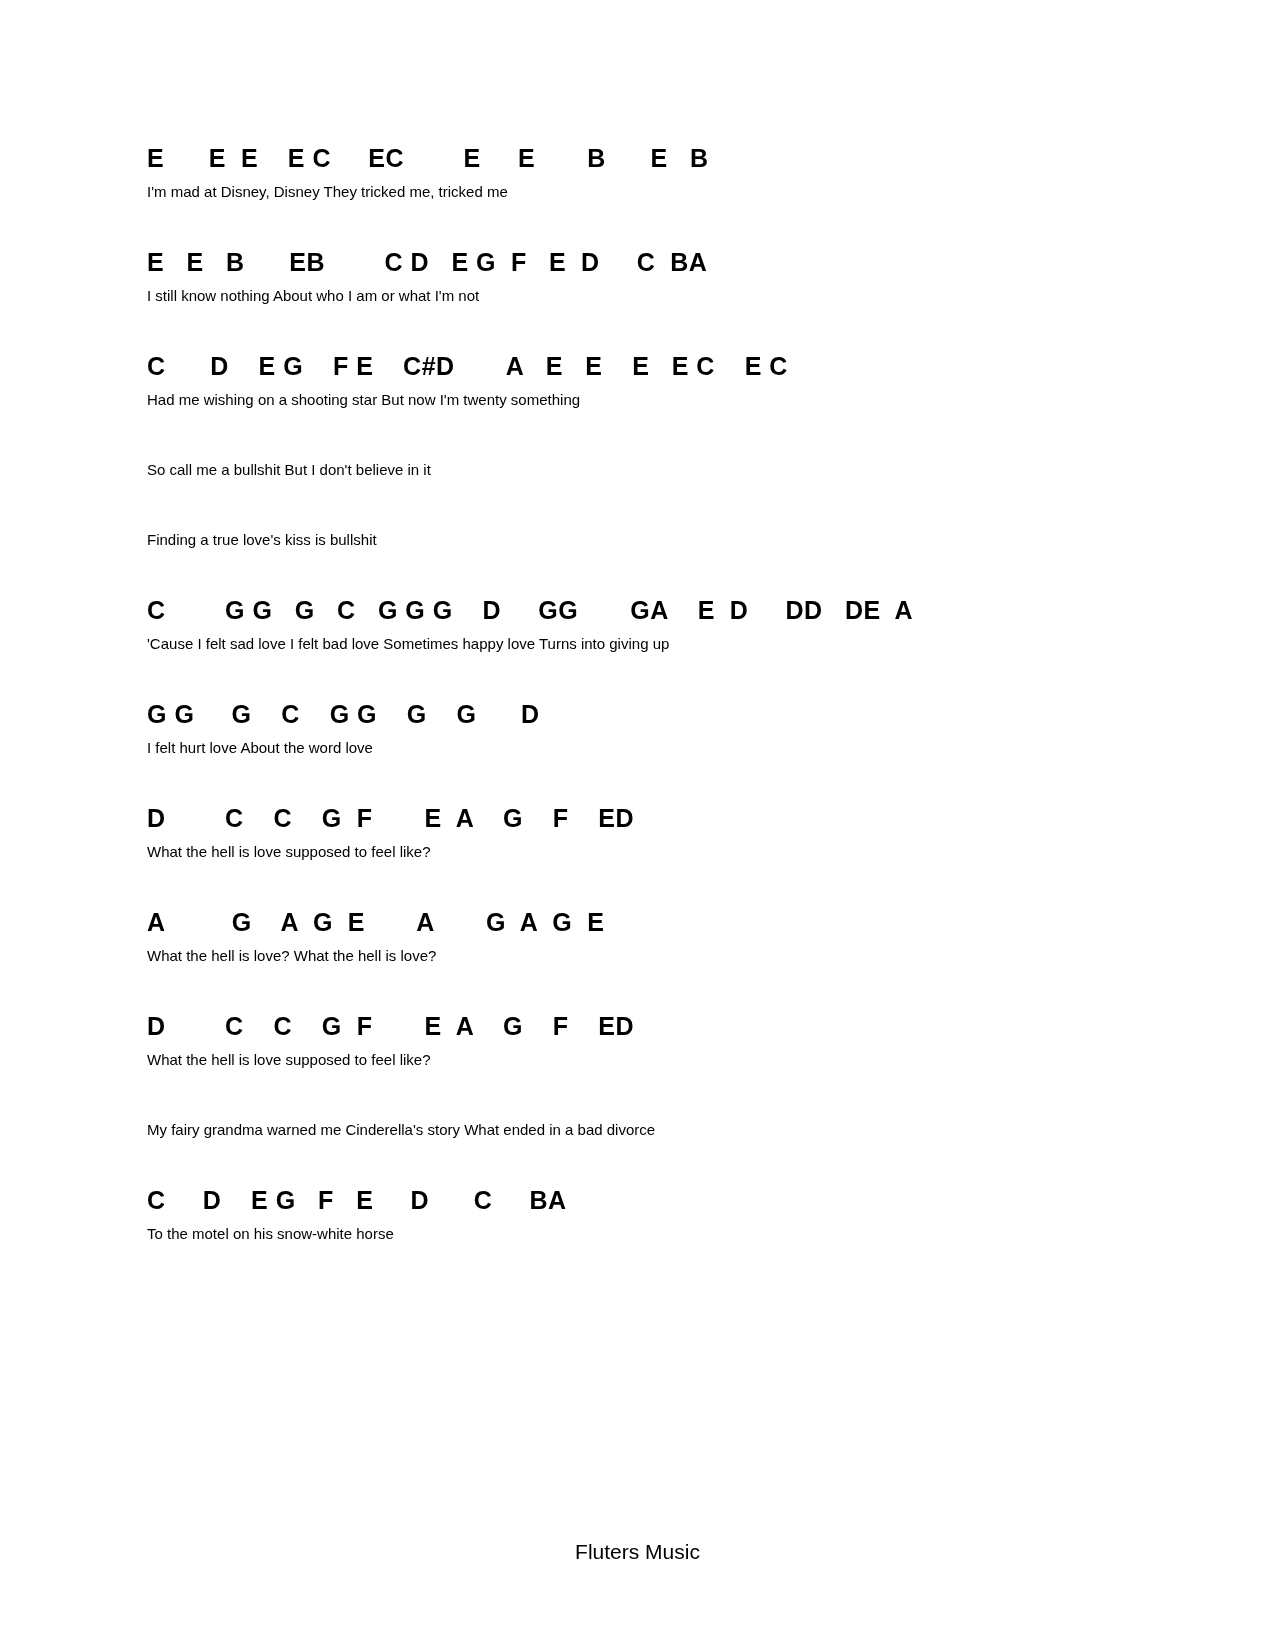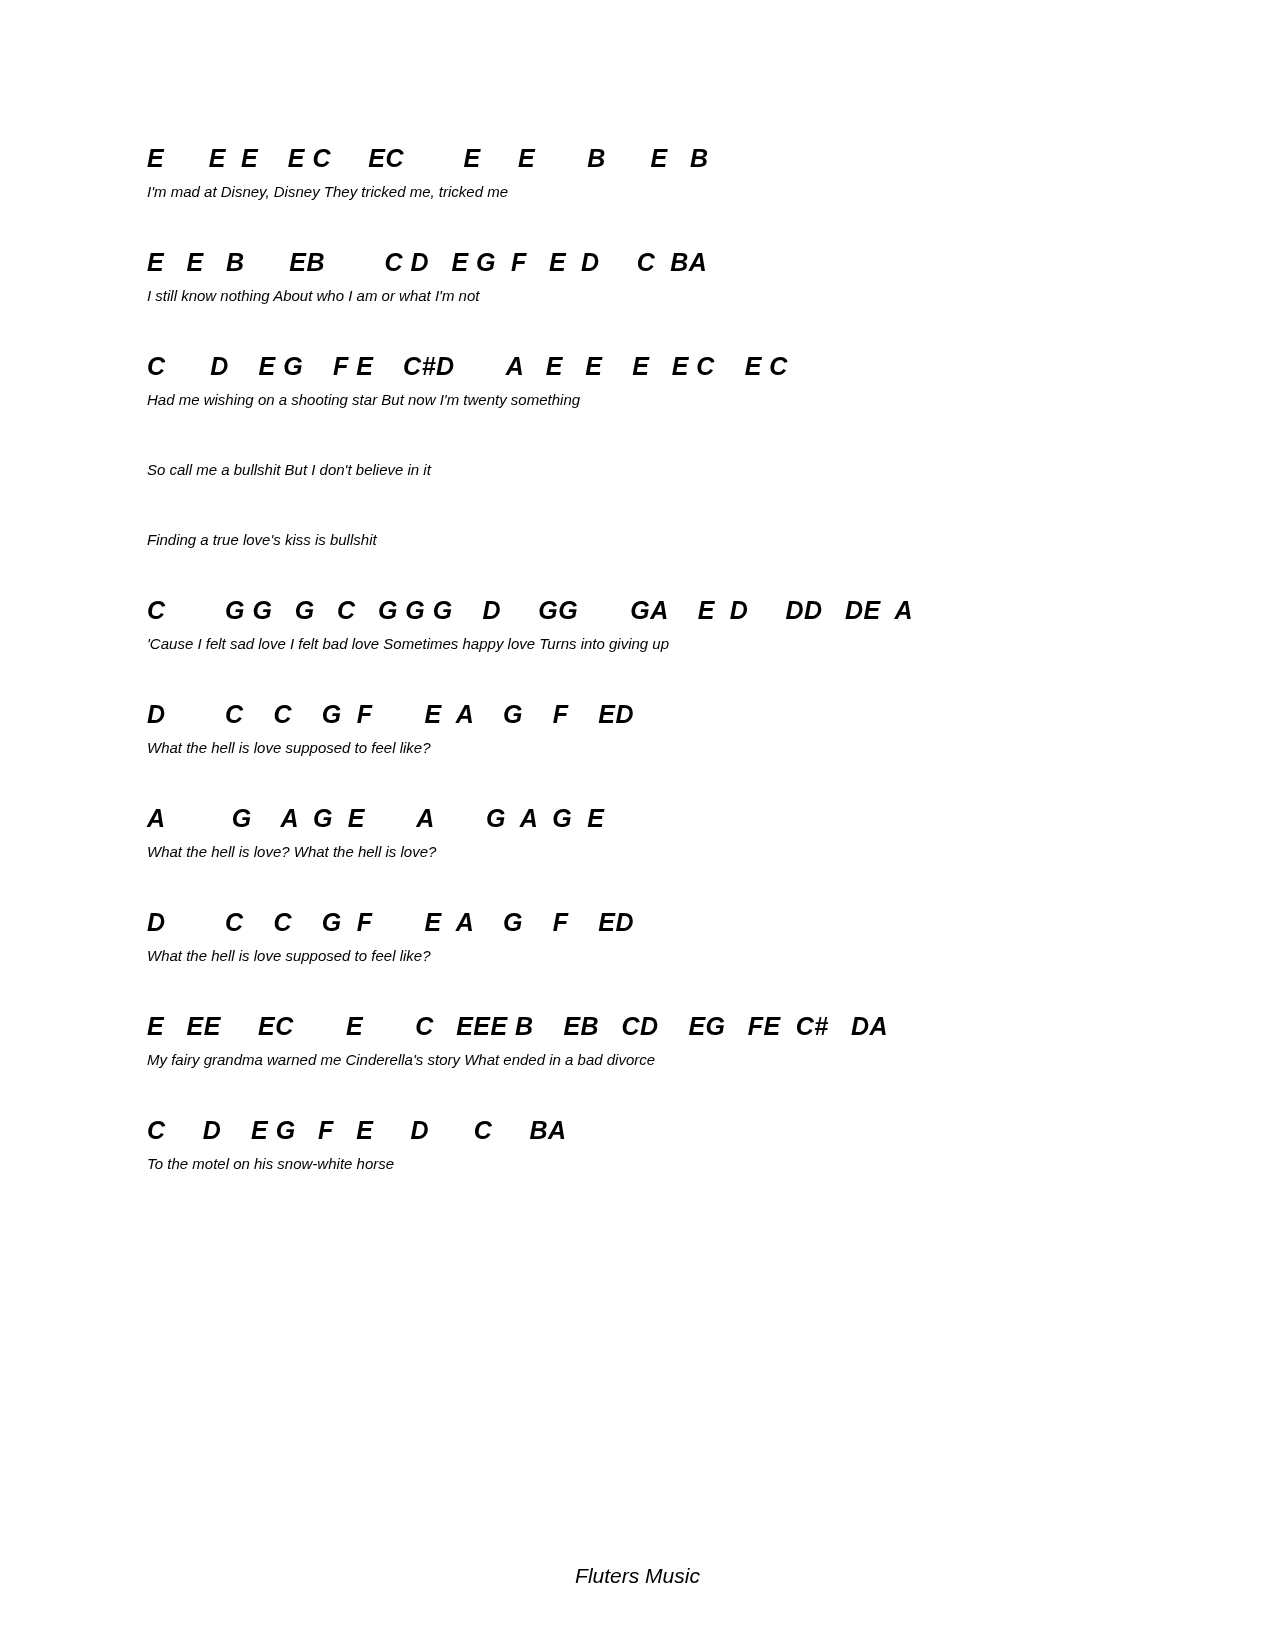--- a/index.html
+++ b/index.html
@@ -8,21 +8,20 @@
     background: #ffffff;
   }
   .page {
     position: relative;
     width: 1275px;
     height: 1650px;
     background: #ffffff;
     font-family: "Liberation Sans", sans-serif;
     color: #000000;
     overflow: hidden;
-    font-style: italic;
   }
   .song-lines {
     position: absolute;
     left: 147px;
     top: 141px;
     right: 80px;
   }
   .line-group {
     margin-bottom: 36px;
   }
@@ -40,21 +39,20 @@
     white-space: pre;
   }
   .footer {
     position: absolute;
     top: 1540px;
     left: 0;
     width: 100%;
     text-align: center;
     font-size: 21px;
     font-weight: 400;
-    margin-top: 24px;
   }
 </style>
 </head>
 <body>
 
 <div class="page">
   <div class="song-lines">
       <div class="line-group">
     <div class="notes">E      E  E    E C     EC        E     E       B      E   B</div>
     <div class="lyric">I'm mad at Disney, Disney They tricked me, tricked me</div>
@@ -71,33 +69,36 @@
     <div class="lyric">So call me a bullshit But I don't believe in it</div>
   </div>
       <div class="line-group">
     <div class="lyric">Finding a true love's kiss is bullshit</div>
   </div>
       <div class="line-group">
     <div class="notes">C        G G   G   C   G G G    D     GG       GA    E  D     DD   DE  A</div>
     <div class="lyric">'Cause I felt sad love I felt bad love Sometimes happy love Turns into giving up</div>
   </div>
       <div class="line-group">
+    <div class="notes">G G     G    C    G G    G    G      D</div>
+    <div class="lyric">I felt hurt love About the word love</div>
+  </div>
+      <div class="line-group">
     <div class="notes">D        C    C    G  F       E  A    G    F    ED</div>
     <div class="lyric">What the hell is love supposed to feel like?</div>
   </div>
       <div class="line-group">
     <div class="notes">A         G    A  G  E       A       G  A  G  E</div>
     <div class="lyric">What the hell is love? What the hell is love?</div>
   </div>
       <div class="line-group">
     <div class="notes">D        C    C    G  F       E  A    G    F    ED</div>
     <div class="lyric">What the hell is love supposed to feel like?</div>
   </div>
       <div class="line-group">
-    <div class="notes">E   EE     EC       E       C   EEE B    EB   CD    EG   FE  C#   DA</div>
     <div class="lyric">My fairy grandma warned me Cinderella's story What ended in a bad divorce</div>
   </div>
       <div class="line-group">
     <div class="notes">C     D    E G   F   E     D      C     BA</div>
     <div class="lyric">To the motel on his snow-white horse</div>
   </div>
     </div>
   <div class="footer">Fluters Music</div>
 </div>
 

